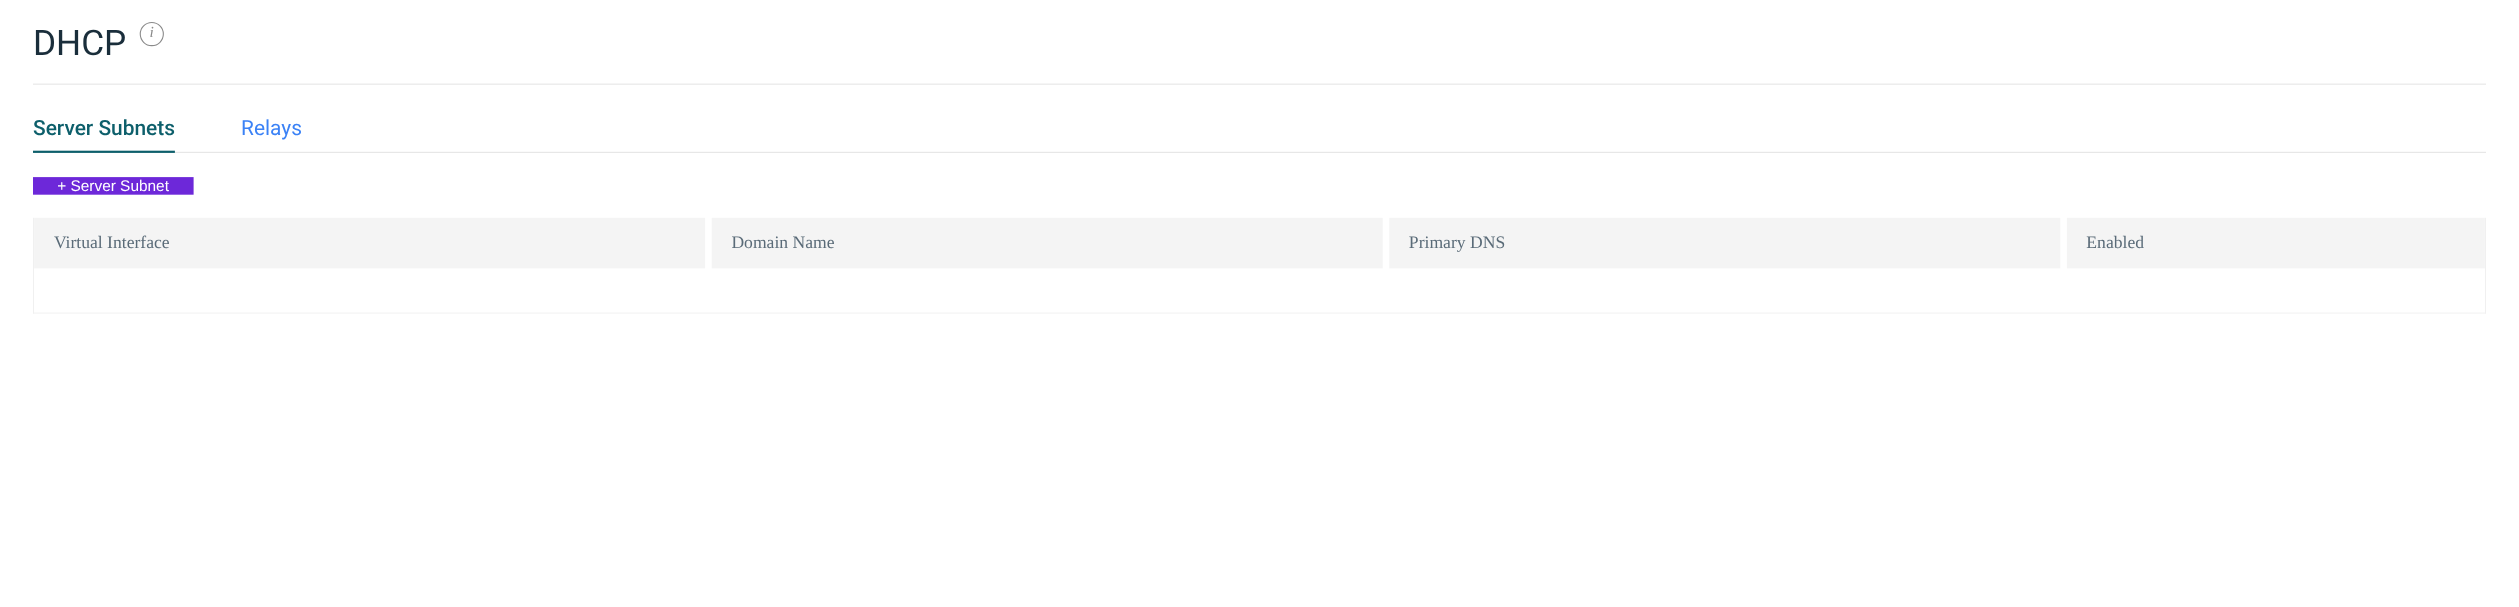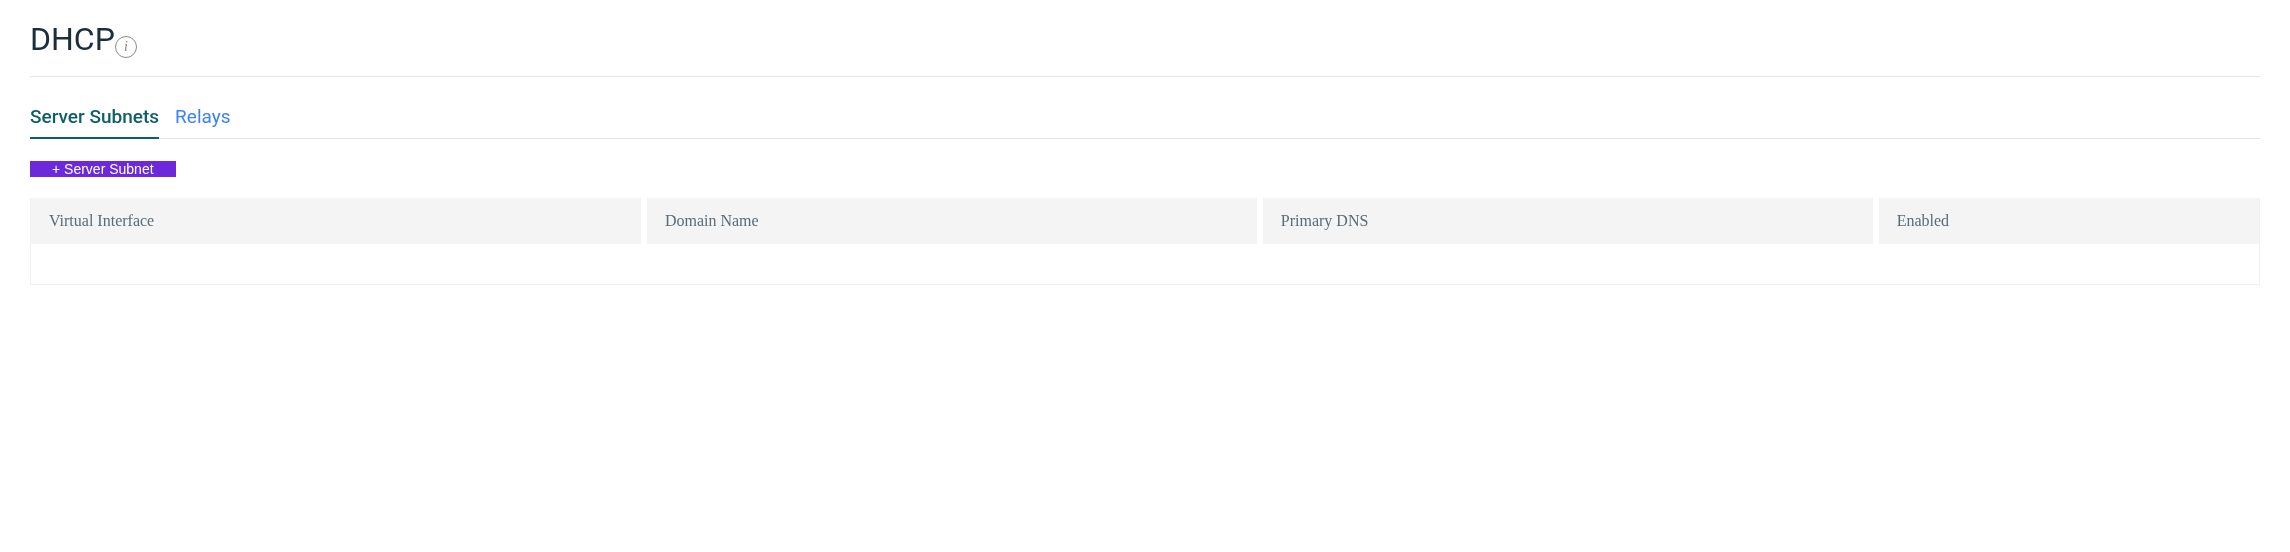--- a/index.html
+++ b/index.html
@@ -11,21 +11,22 @@
       font-family: -apple-system, BlinkMacSystemFont, "Segoe UI", Roboto, Helvetica, Arial, sans-serif;
       background: #ffffff;
       color: #1a2e3b;
       font-size: 16px;
     }
     .page {
       padding: 20px 30px;
     }
     .header {
       display: flex;
-      align-items: flex-end;
+      align-items: flex-start;
+      gap: 12px;
       padding-bottom: 18px;
       border-bottom: 1px solid #e5e5e5;
     }
     .header h1 {
       font-size: 32px;
       font-weight: 400;
       color: #1a2e3b;
     }
     .info-icon {
       width: 22px;
@@ -36,21 +37,21 @@
       align-items: center;
       justify-content: center;
       font-family: Georgia, serif;
       font-style: italic;
       font-size: 14px;
       color: #8a8a8a;
       cursor: pointer;
     }
     .tabs {
       display: flex;
-      gap: 16px;
+      gap: 60px;
       margin-top: 28px;
       border-bottom: 1px solid #e5e5e5;
     }
     .tab {
       padding-bottom: 10px;
       font-size: 19px;
       color: #3b82f6;
       cursor: pointer;
       position: relative;
     }

